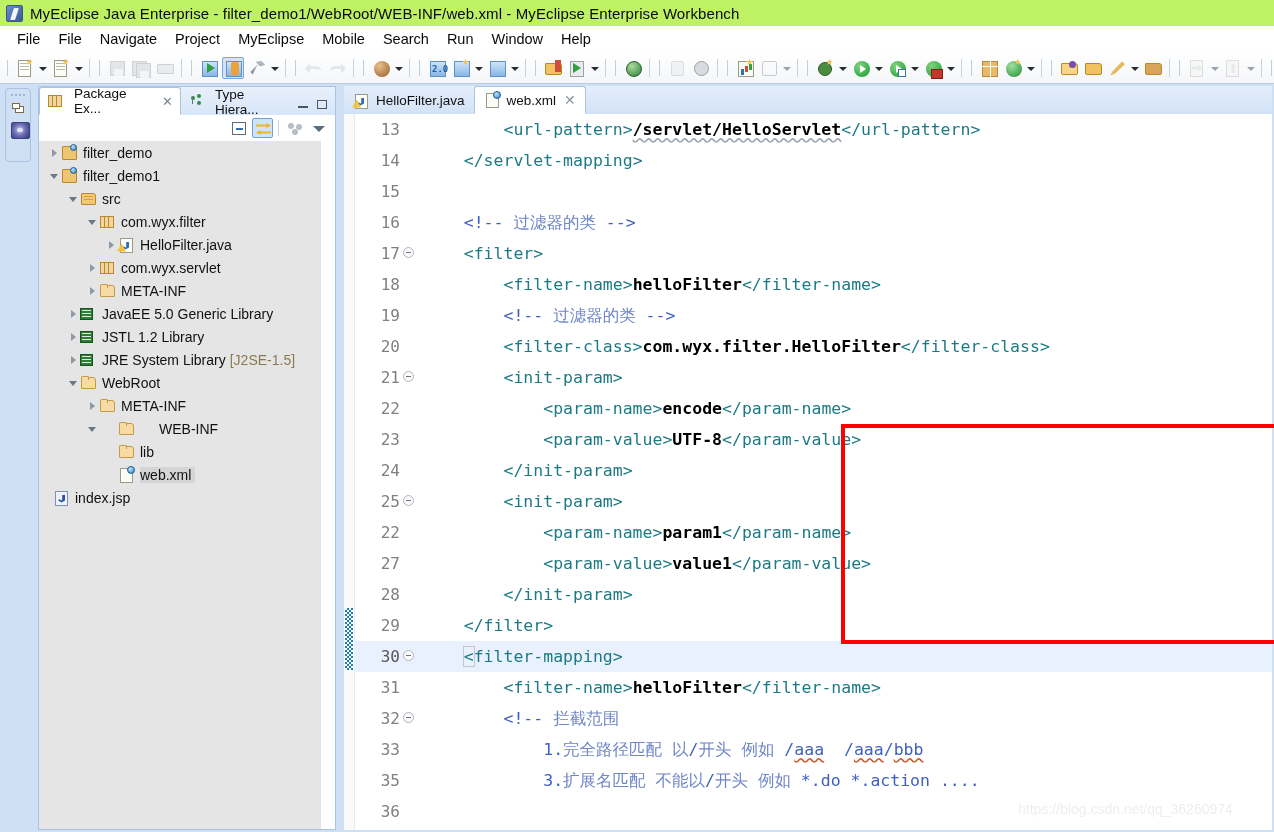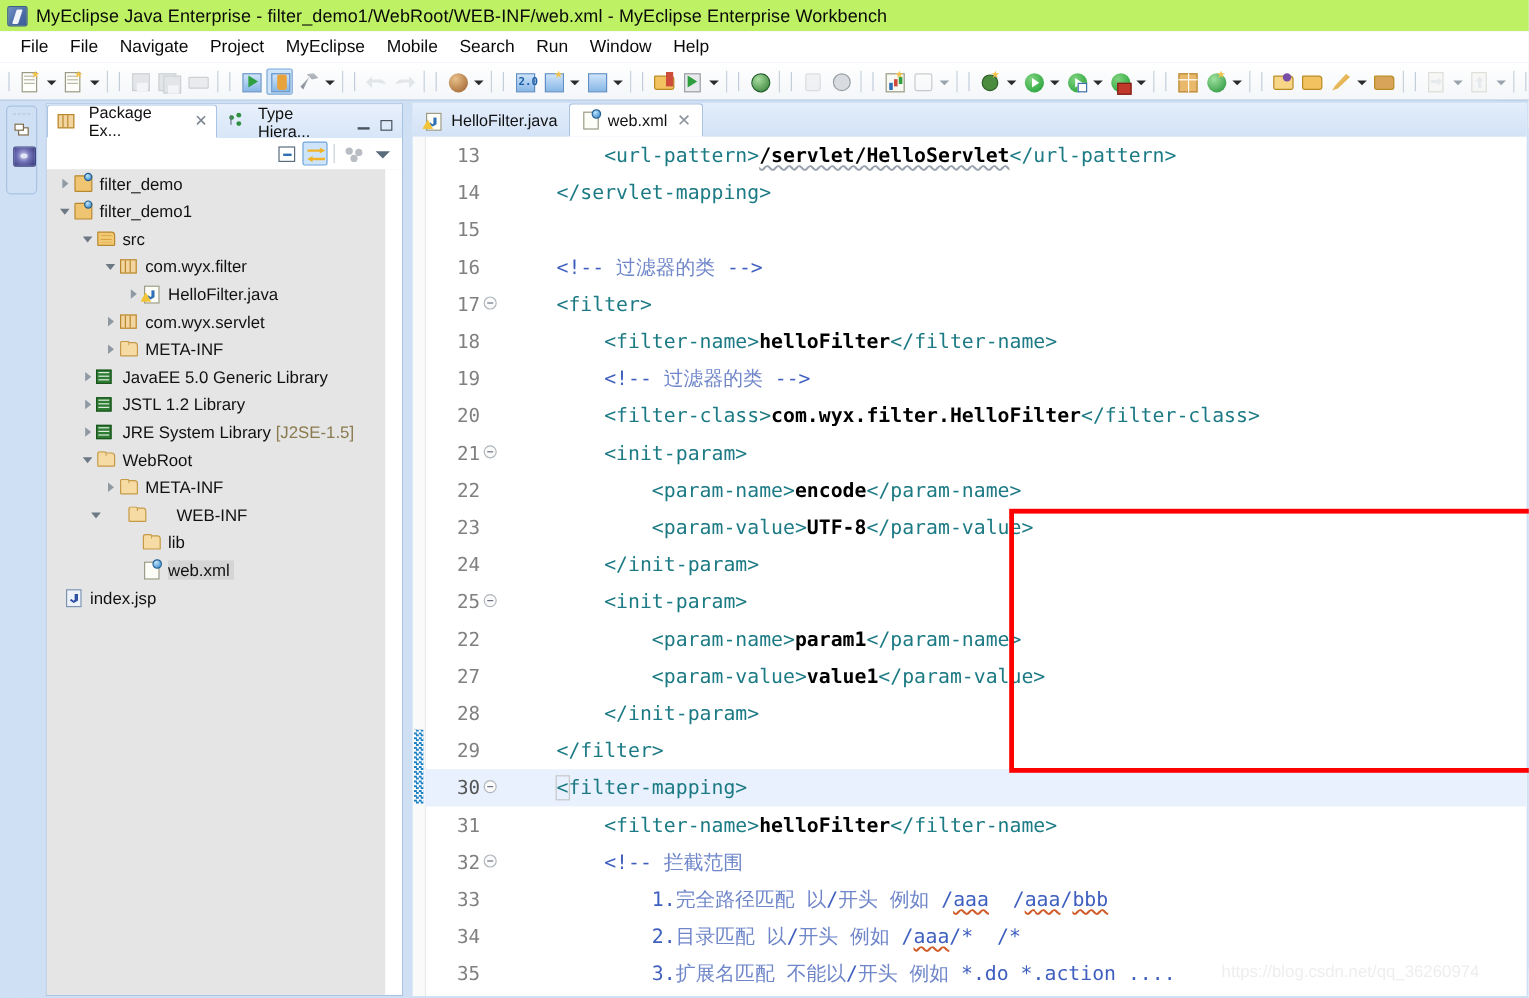--- a/index.html
+++ b/index.html
@@ -528,21 +528,21 @@
             </span>
             <span class="lbl">WebRoot</span>
           </div>
           <div class="row" style="padding-left: 46px;">
             <span class="twisty r"></span>
             <span class="ti">
               <span class="g ic-folder"></span>
             </span>
             <span class="lbl">META-INF</span>
           </div>
-          <div class="row" style="padding-left: 34px; gap: 19px;">
+          <div class="row" style="padding-left: 46px; gap: 19px;">
             <span class="twisty d"></span>
             <span class="ti">
               <span class="g ic-folder"></span>
             </span>
             <span class="lbl">WEB-INF</span>
           </div>
           <div class="row" style="padding-left: 65px;">
             <span class="twisty"></span>
             <span class="ti">
               <span class="g ic-folder"></span>
@@ -605,21 +605,20 @@
             <div class="cl"><span class="ln">24</span><span class="src">&nbsp;&nbsp;&nbsp;&nbsp;&nbsp;&nbsp;&nbsp;&nbsp;<span class="tag">&lt;/init-param&gt;</span></span></div>
             <div class="cl"><span class="ln">25</span><span class="fold"></span><span class="src">&nbsp;&nbsp;&nbsp;&nbsp;&nbsp;&nbsp;&nbsp;&nbsp;<span class="tag">&lt;init-param&gt;</span></span></div>
             <div class="cl"><span class="ln">22</span><span class="src">&nbsp;&nbsp;&nbsp;&nbsp;&nbsp;&nbsp;&nbsp;&nbsp;&nbsp;&nbsp;&nbsp;&nbsp;<span class="tag">&lt;param-name&gt;</span><span class="txt">param1</span><span class="tag">&lt;/param-name&gt;</span></span></div>
             <div class="cl"><span class="ln">27</span><span class="src">&nbsp;&nbsp;&nbsp;&nbsp;&nbsp;&nbsp;&nbsp;&nbsp;&nbsp;&nbsp;&nbsp;&nbsp;<span class="tag">&lt;param-value&gt;</span><span class="txt">value1</span><span class="tag">&lt;/param-value&gt;</span></span></div>
             <div class="cl"><span class="ln">28</span><span class="src">&nbsp;&nbsp;&nbsp;&nbsp;&nbsp;&nbsp;&nbsp;&nbsp;<span class="tag">&lt;/init-param&gt;</span></span></div>
             <div class="cl"><span class="ln">29</span><span class="src">&nbsp;&nbsp;&nbsp;&nbsp;<span class="tag">&lt;/filter&gt;</span></span></div>
             <div class="cl cur"><span class="ln">30</span><span class="fold"></span><span class="src">&nbsp;&nbsp;&nbsp;&nbsp;<span class="tag curbox">&lt;</span><span class="tag">filter-mapping&gt;</span></span></div>
             <div class="cl"><span class="ln">31</span><span class="src">&nbsp;&nbsp;&nbsp;&nbsp;&nbsp;&nbsp;&nbsp;&nbsp;<span class="tag">&lt;filter-name&gt;</span><span class="txt">helloFilter</span><span class="tag">&lt;/filter-name&gt;</span></span></div>
             <div class="cl"><span class="ln">32</span><span class="fold"></span><span class="src">&nbsp;&nbsp;&nbsp;&nbsp;&nbsp;&nbsp;&nbsp;&nbsp;<span class="cmt">&lt;!-- </span><span class="cmt-cn">拦截范围</span></span></div>
             <div class="cl"><span class="ln">33</span><span class="src">&nbsp;&nbsp;&nbsp;&nbsp;&nbsp;&nbsp;&nbsp;&nbsp;&nbsp;&nbsp;&nbsp;&nbsp;<span class="cmt">1.</span><span class="cmt-cn">完全路径匹配 以</span><span class="cmt">/</span><span class="cmt-cn">开头 例如 </span><span class="cmt">/</span><span class="cmt sp-err">aaa</span><span class="cmt">  /</span><span class="cmt sp-err">aaa</span><span class="cmt">/</span><span class="cmt sp-err">bbb</span></span></div>
-            <div class="cl"><span class="ln">34</span><span class="src">&nbsp;&nbsp;&nbsp;&nbsp;&nbsp;&nbsp;&nbsp;&nbsp;&nbsp;&nbsp;&nbsp;&nbsp;<span class="cmt">2.</span><span class="cmt-cn">目录匹配 以</span><span class="cmt">/</span><span class="cmt-cn">开头 例如 </span><span class="cmt">/</span><span class="cmt sp-err">aaa</span><span class="cmt">/*  /*</span></span></div>
             <div class="cl"><span class="ln">35</span><span class="src">&nbsp;&nbsp;&nbsp;&nbsp;&nbsp;&nbsp;&nbsp;&nbsp;&nbsp;&nbsp;&nbsp;&nbsp;<span class="cmt">3.</span><span class="cmt-cn">扩展名匹配 不能以</span><span class="cmt">/</span><span class="cmt-cn">开头 例如 </span><span class="cmt">*.do *.action ....</span></span></div>
             <div class="cl"><span class="ln">36</span><span class="src">&nbsp;&nbsp;&nbsp;&nbsp;&nbsp;&nbsp;&nbsp;&nbsp;</span></div>
           </div>
       </div>
 
       <div class="redbox"></div>
     </div>
 
   </div>
 

